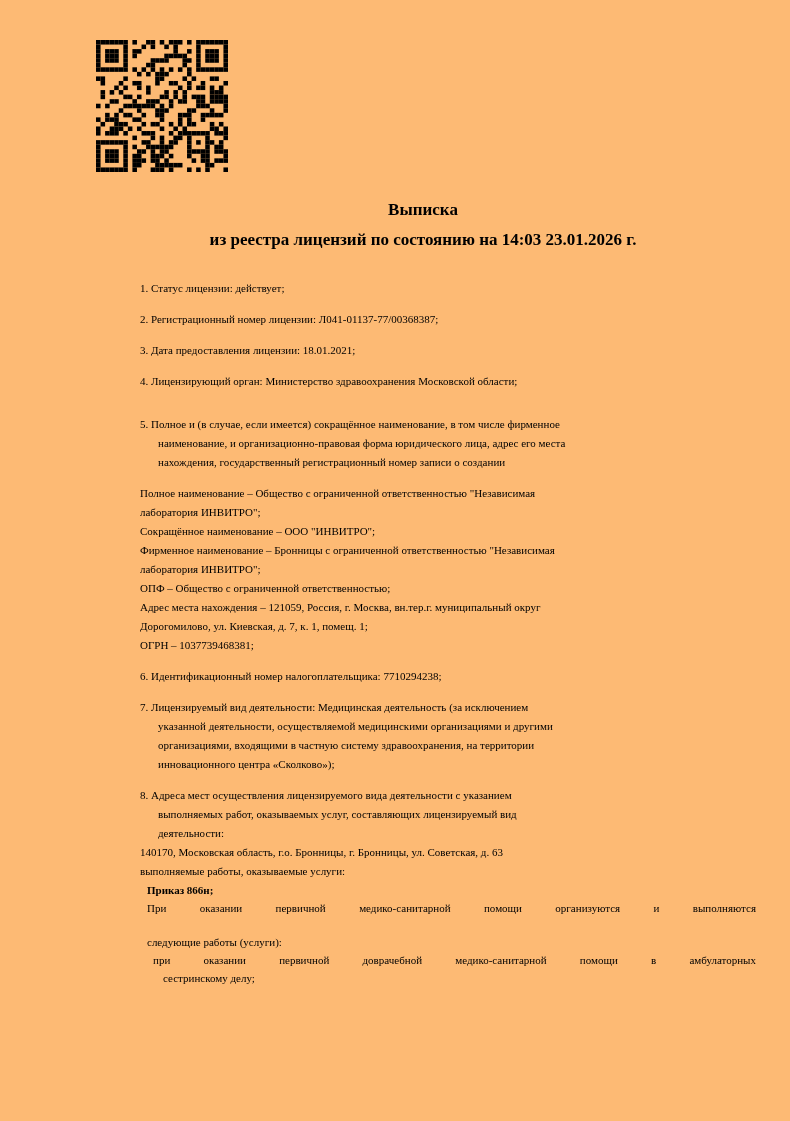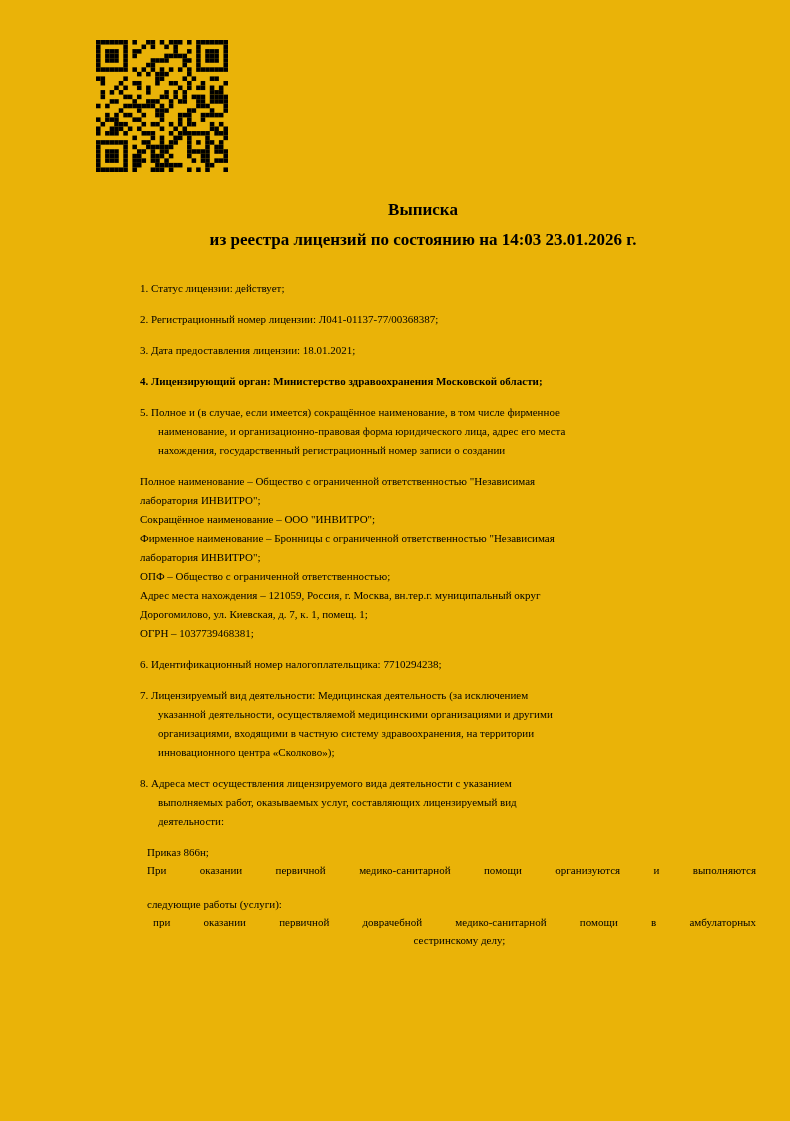--- a/index.html
+++ b/index.html
@@ -12,21 +12,21 @@
     height: 1121px;
     position: relative;
     overflow: hidden;
     font-family: "Liberation Serif", "DejaVu Serif", serif;
     color: #000000;
     -webkit-font-smoothing: antialiased;
   }
   .page {
     position: absolute;
     inset: 0;
-    background: #eab308;
+    background: #fdba74;
   }
   .qr {
     position: absolute;
     left: 96px;
     top: 40px;
     width: 132px;
     height: 132px;
   }
   .title-block {
     position: absolute;
@@ -465,21 +465,21 @@
   <div class="doc-body">
       <div class="block" style="margin-bottom: 12px;">
         <div class="line">1. Статус лицензии: действует;</div>
       </div>
       <div class="block" style="margin-bottom: 12px;">
         <div class="line">2. Регистрационный номер лицензии: Л041-01137-77/00368387;</div>
       </div>
       <div class="block" style="margin-bottom: 12px;">
         <div class="line">3. Дата предоставления лицензии: 18.01.2021;</div>
       </div>
-      <div class="block" style="margin-bottom: 12px; font-weight: bold;">
+      <div class="block" style="margin-bottom: 24px;">
         <div class="line">4. Лицензирующий орган: Министерство здравоохранения Московской области;</div>
       </div>
       <div class="block" style="margin-bottom: 12px;">
         <div class="line">5. Полное и (в случае, если имеется) сокращённое наименование, в том числе фирменное</div>
         <div class="line" style="padding-left: 18px;">наименование, и организационно-правовая форма юридического лица, адрес его места</div>
         <div class="line" style="padding-left: 18px;">нахождения, государственный регистрационный номер записи о создании</div>
       </div>
       <div class="block" style="margin-bottom: 12px;">
         <div class="line">Полное наименование – Общество с ограниченной ответственностью "Независимая</div>
         <div class="line">лаборатория ИНВИТРО";</div>
@@ -493,27 +493,31 @@
       </div>
       <div class="block" style="margin-bottom: 12px;">
         <div class="line">6. Идентификационный номер налогоплательщика: 7710294238;</div>
       </div>
       <div class="block" style="margin-bottom: 12px;">
         <div class="line">7. Лицензируемый вид деятельности: Медицинская деятельность (за исключением</div>
         <div class="line" style="padding-left: 18px;">указанной деятельности, осуществляемой медицинскими организациями и другими</div>
         <div class="line" style="padding-left: 18px;">организациями, входящими в частную систему здравоохранения, на территории</div>
         <div class="line" style="padding-left: 18px;">инновационного центра «Сколково»);</div>
       </div>
-      <div class="block" style="margin-bottom: 12px;">
+      <div class="block" style="">
         <div class="line">8. Адреса мест осуществления лицензируемого вида деятельности с указанием</div>
         <div class="line" style="padding-left: 18px;">выполняемых работ, оказываемых услуг, составляющих лицензируемый вид</div>
         <div class="line" style="padding-left: 18px;">деятельности:</div>
       </div>
+      <div class="block">
+        <div class="line">140170, Московская область, г.о. Бронницы, г. Бронницы, ул. Советская, д. 63</div>
+        <div class="line">выполняемые работы, оказываемые услуги:</div>
+      </div>
       <div class="block" style="line-height: 18px;">
-        <div class="line" style="padding-left: 7px;">Приказ 866н;</div>
+        <div class="line" style="padding-left: 7px; font-weight: bold;">Приказ 866н;</div>
         <div class="line just" style="padding-left: 7px;">При оказании первичной медико-санитарной помощи организуются и выполняются</div>
         <div class="line" style="padding-left: 7px; margin-top: 16px;">следующие работы (услуги):</div>
         <div class="line just" style="padding-left: 13px;">при оказании первичной доврачебной медико-санитарной помощи в амбулаторных</div>
-        <div class="line" style="padding-left: 23px; text-align: center;">сестринскому делу;</div>
+        <div class="line" style="padding-left: 23px;">сестринскому делу;</div>
       </div>
     </div>
 
 </div>
 
 </body></html>

